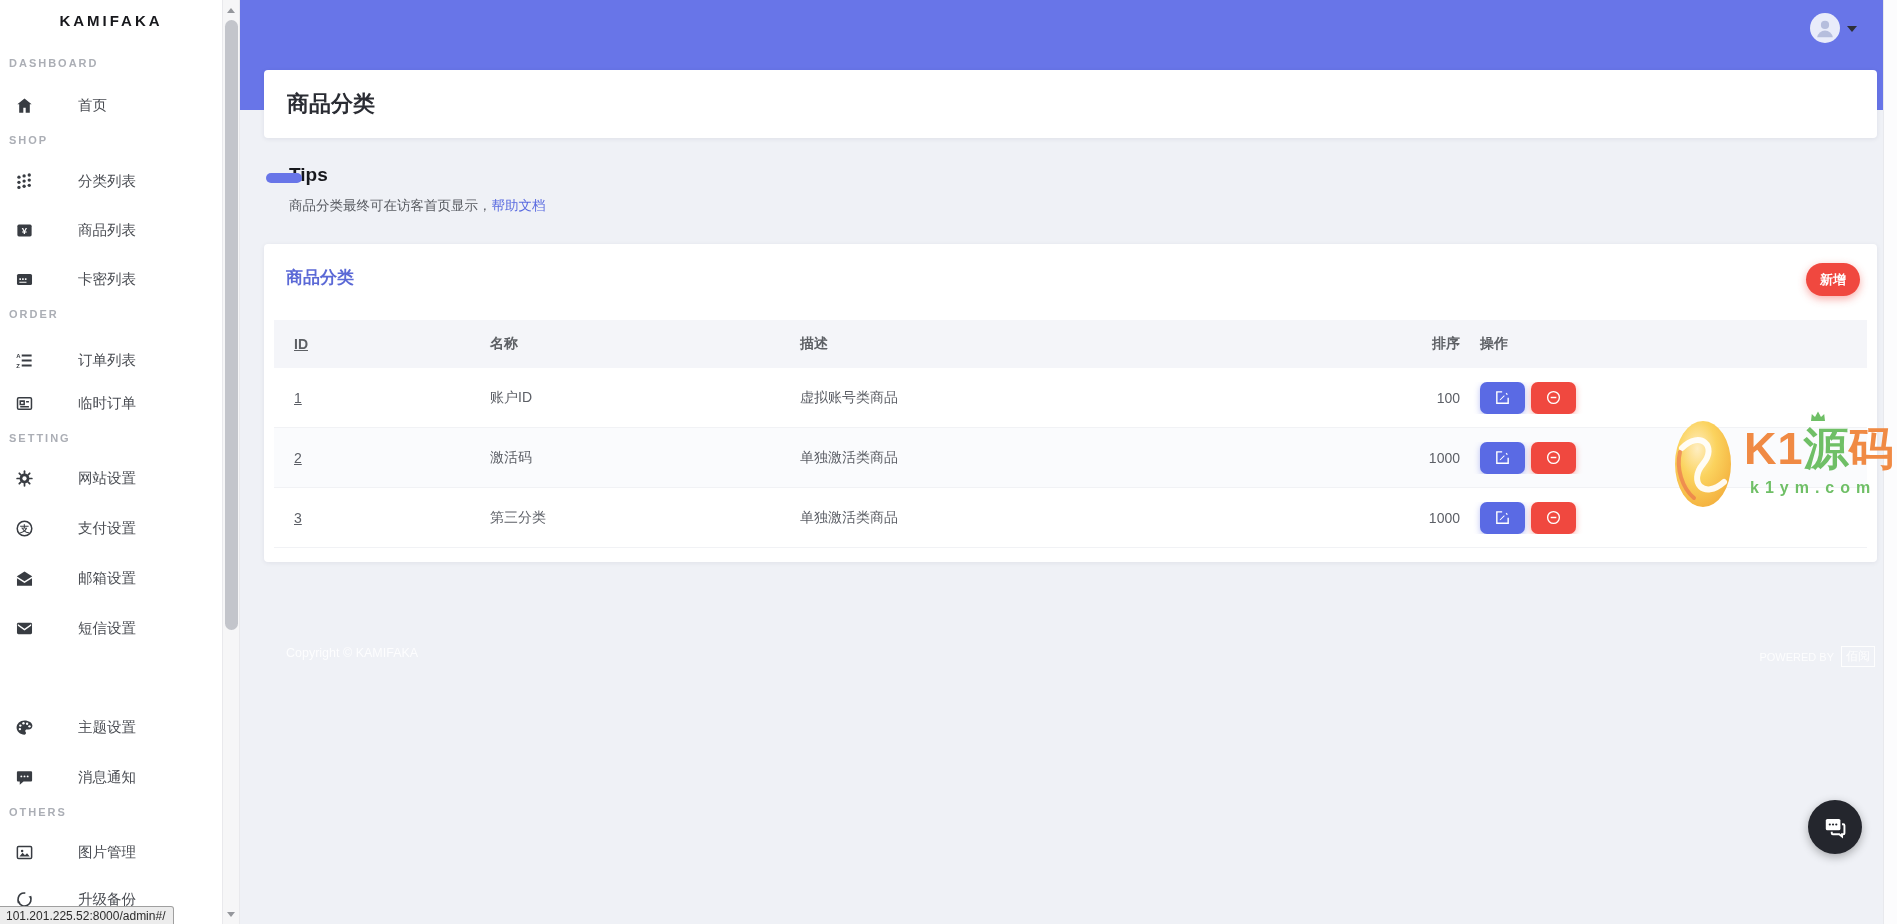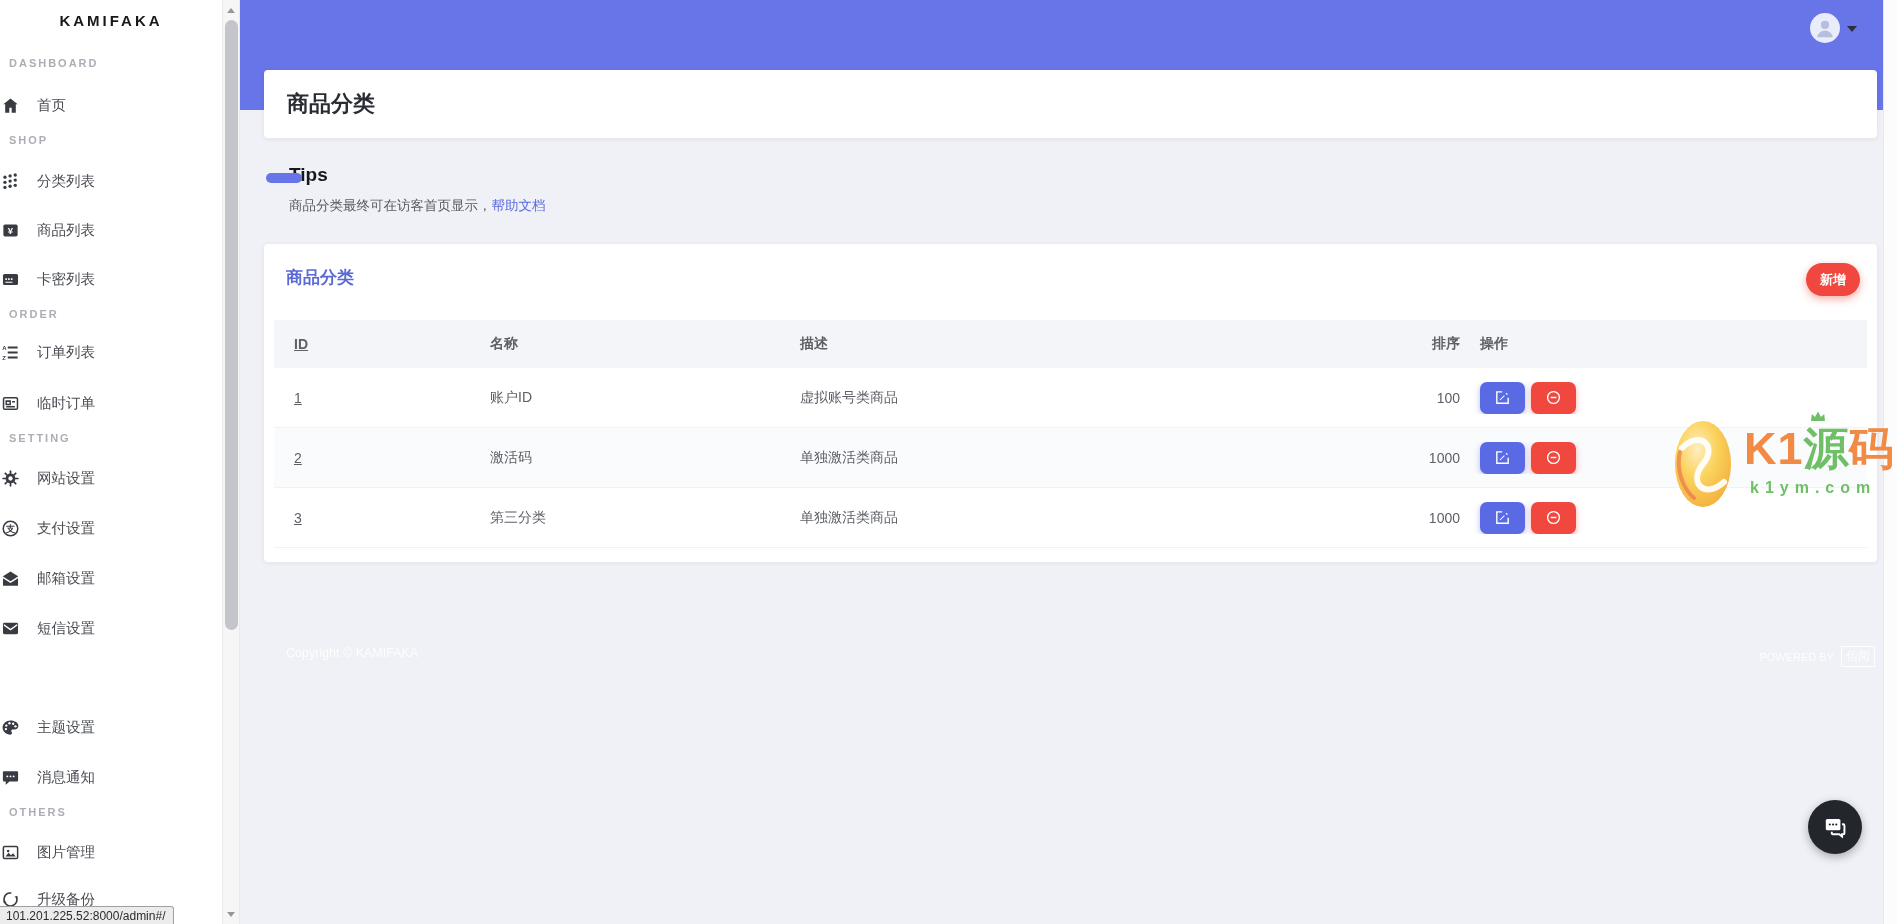--- a/index.html
+++ b/index.html
@@ -4,21 +4,21 @@
 <style>
   * { margin:0; padding:0; box-sizing:border-box; }
   html,body { width:1897px; height:924px; }
   body { font-family:"Liberation Sans","DejaVu Sans",sans-serif; background:#fff; overflow:hidden; position:relative; }
   .canvas { position:absolute; inset:0; width:1897px; height:924px; }
 
   
   .sidebar { position:absolute; left:0; top:0; width:222px; height:924px; background:#fff; z-index:3; }
   .logo { position:absolute; top:12px; left:0; width:100%; text-align:center; font-size:15px; font-weight:bold; letter-spacing:3px; color:#17181c; }
   .sb-section { position:absolute; left:9px; height:14px; font-size:11px; font-weight:bold; letter-spacing:2px; color:#abaeb5; }
-  .sb-item { position:absolute; left:0; width:222px; height:34px; display:flex; align-items:center; cursor:pointer; }
+  .sb-item { position:absolute; left:0; width:222px; height:34px; display:flex; align-items:center; padding-left:14px; cursor:pointer;gap:27px; }
   .sb-ic { width:20px; height:20px; display:flex; align-items:center; justify-content:center; color:#383c42; flex:0 0 20px; }
   .sb-ic svg { width:19px; height:19px; }
   .sb-label { margin-left:17px; font-size:14.5px; color:#4a4d53; }
 
   
   .sb-scroll { position:absolute; left:222px; top:0; width:18px; height:924px; background:#f6f6f7; border-left:1px solid #e9e9ec; border-right:1px solid #e9e9ec; z-index:4; }
   .sb-up, .sb-down { position:absolute; left:0; width:16px; height:16px; display:flex; align-items:center; justify-content:center; }
   .sb-up { top:2px; } .sb-down { bottom:2px; }
   .tri-up { width:0;height:0;border-left:4px solid transparent;border-right:4px solid transparent;border-bottom:5px solid #95979c; }
   .tri-down { width:0;height:0;border-left:4px solid transparent;border-right:4px solid transparent;border-top:5px solid #95979c; }
@@ -146,21 +146,21 @@
           <svg viewBox="0 0 24 24">
             <rect x="2.5" y="5" width="19" height="14" rx="2" fill="currentColor"></rect>
             <path fill="#fff" d="M5.5 10.5h2v2h-2zM9 10.5h2v2H9zM12.5 10.5h2v2h-2zM5.5 14.8h9v1.4h-9z"></path>
           </svg>
         </span>
       <span class="sb-label">卡密列表</span>
     </div>
 
     <div class="sb-section" style="top:308px">ORDER</div>
 
-    <div class="sb-item" style="top:335px">
+    <div class="sb-item" style="top:343px">
       <span class="sb-ic">
           <svg viewBox="0 0 24 24" fill="currentColor">
             <path d="M8.5 4.5H21V7H8.5zM8.5 10.8H21v2.5H8.5zM8.5 17H21v2.5H8.5z"></path>
             <text x="1.5" y="9" font-size="7.5" font-weight="bold" fill="currentColor">A</text>
             <text x="1.5" y="21" font-size="7.5" font-weight="bold" fill="currentColor">Z</text>
           </svg>
         </span>
       <span class="sb-label">订单列表</span>
     </div>
 

